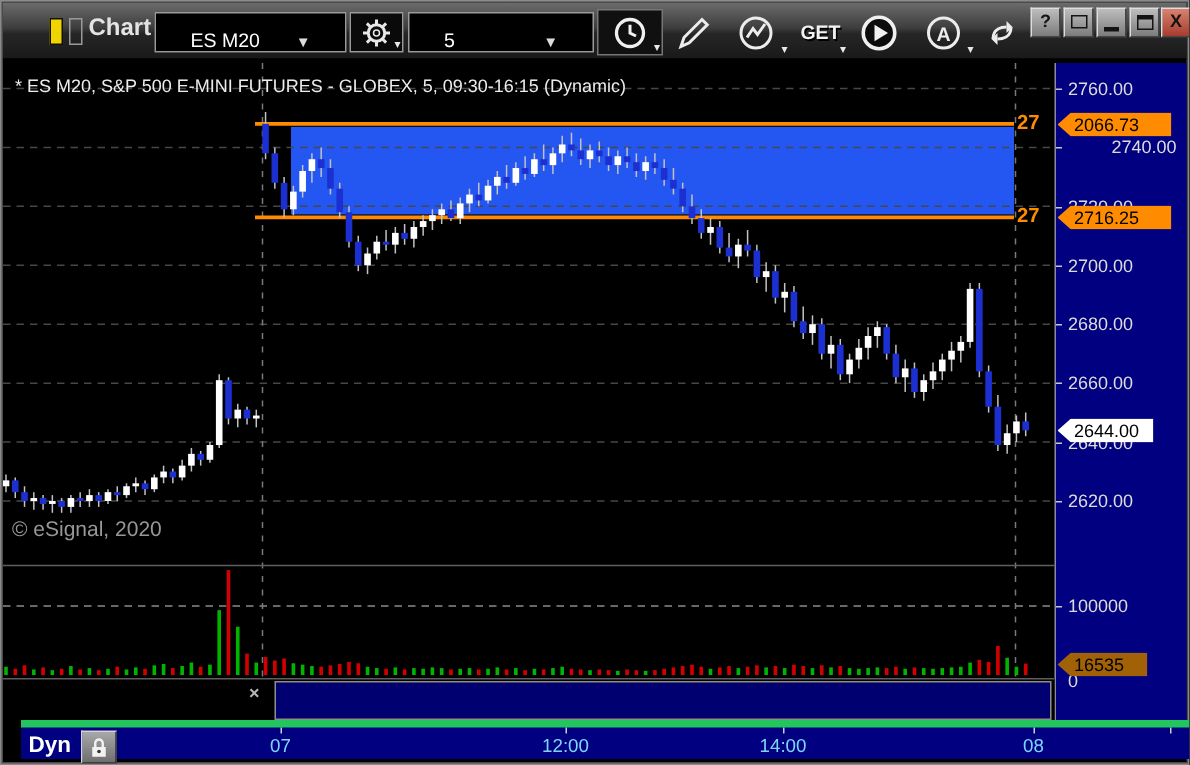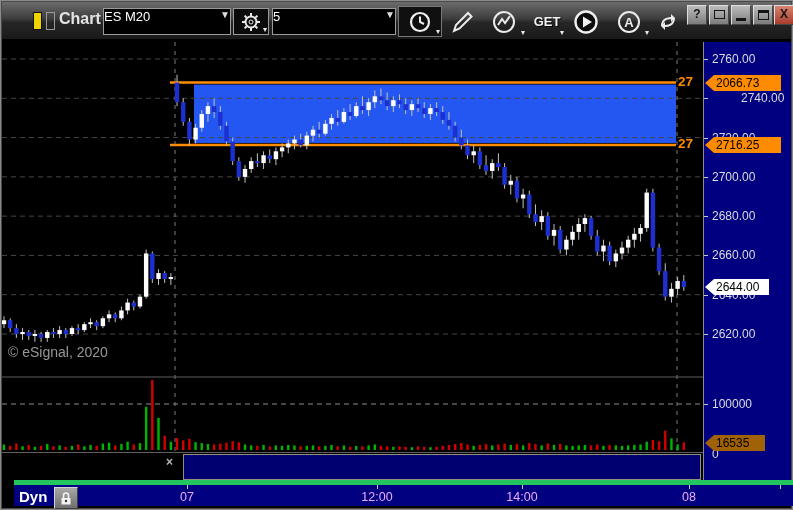--- a/index.html
+++ b/index.html
@@ -10,21 +10,21 @@
        box-shadow:inset 0 0 0 1px #8a8a8a, inset 0 0 0 2px #4a4a4a;}
   
   #titlebar{left:2px;top:2px;width:789px;height:38px;
     background:linear-gradient(#6b6b6b,#3d3d3d 45%,#262626 55%,#191919);
     border-bottom:1px solid #000;}
   .pgicon{top:10px;width:9px;height:18px;}
   #pgicon-a{left:31px;background:#f0d400;border:1px solid #111;}
   #pgicon-b{left:44px;background:transparent;border:1px solid #9a9a9a;}
   #app-title{left:57px;top:8px;font-size:16px;font-weight:bold;color:#e4e4e4;}
   .combo{background:#000;border:1px solid #9a9a9a;color:#fff;font-size:13px;
-    display:flex;align-items:flex-start;justify-content:space-between;padding:0 0;}
+    display:flex;align-items:flex-end;justify-content:space-between;padding:0 23px;}
   .combo .arr{color:#dcdcdc;font-size:10px;}
   #symbol-combo{left:101px;top:6px;width:128px;height:27px;}
   #gear-btn{left:231px;top:6px;width:36px;height:27px;background:#0a0a0a;
     border:1px solid #9a9a9a;display:flex;align-items:center;justify-content:center;}
   #interval-combo{left:270px;top:6px;width:124px;height:27px;}
   .tbtn{top:4px;height:31px;display:flex;align-items:center;justify-content:center;}
   .pressed{background:#101010;border:1px solid #777;}
   .dd{position:absolute;right:1px;bottom:0px;color:#e8e8e8;font-size:8px;line-height:8px;}
   .wbtn{top:3px;width:20px;height:20px;background:linear-gradient(#bdbdbd,#7c7c7c);
     border:1px solid;border-color:#dedede #454545 #454545 #dedede;color:#141414;
@@ -55,21 +55,21 @@
   #vol-row{left:2px;top:452px;width:701px;height:28px;background:#000;border-top:1px solid #5f5f5f;}
   #vol-label{left:8px;top:6px;font-size:13px;color:#d6d6d6;}
   #vol-close{left:164px;top:2px;font-size:12px;font-weight:bold;color:#b8b8b8;cursor:pointer;}
   #scrollbar{left:183px;top:454px;width:518px;height:26px;background:#000070;border:1px solid #8f8f7c;}
   
   #bottom-bar{left:14px;top:480px;width:789px;height:26px;background:#000080;border-top:5px solid #22c55e;}
   #dyn-label{left:5px;top:3px;font-size:15px;font-weight:bold;color:#fff;}
   #lock-btn{left:40px;top:2px;width:24px;height:22px;background:linear-gradient(#a8a8a8,#6f6f6f);
     border:1px solid;border-color:#d4d4d4 #3f3f3f #3f3f3f #d4d4d4;
     display:flex;align-items:center;justify-content:center;}
-  .timelab{position:absolute;top:5px;transform:translateX(-50%);font-size:12.5px;color:#f0abfc;}
+  .timelab{position:absolute;top:5px;transform:translateX(-50%);font-size:12.5px;color:#7dd3fc;}
   .timetick{position:absolute;top:0;width:1px;height:4px;background:#cfcfcf;}
   svg{display:block;}
 </style>
 </head>
 <body>
 
 <div id="win">
 
   <div id="titlebar" class="abs">
     <div id="pgicon-a" class="abs pgicon"></div>
@@ -512,20 +512,21 @@
         <rect x="668.2399999999999" y="396.5" width="2.4" height="11.5" fill="#00b400"></rect>
         <line x1="675.62" x2="675.62" y1="235.03729999999996" y2="252.716" stroke="#c2c2c2" stroke-width="1"></line>
         <rect x="673.42" y="238.96590000000003" width="4.4" height="7.857199999999921" fill="#ffffff"></rect>
         <rect x="674.42" y="402.48" width="2.4" height="5.519999999999982" fill="#00b400"></rect>
         <line x1="681.8" x2="681.8" y1="233.07299999999998" y2="248.7874" stroke="#c2c2c2" stroke-width="1"></line>
         <rect x="679.5999999999999" y="238.96590000000003" width="4.4" height="5.8928999999999405" fill="#1c30d2"></rect>
         <rect x="680.5999999999999" y="400.3939" width="2.4" height="7.606100000000026" fill="#d40000"></rect>
         <line x1="0" x2="701" y1="335" y2="335" stroke="#5f5f5f"></line>
       </svg>
   </div>
+  <div id="chart-heading" class="abs">* ES M20, S&amp;P 500 E-MINI FUTURES - GLOBEX, 5, 09:30-16:15 (Dynamic)</div>
   <div id="copyright" class="abs">© eSignal, 2020</div>
   <div id="zone-lbl-upper" class="abs zone-lbl">27</div>
   <div id="zone-lbl-lower" class="abs zone-lbl">27</div>
 
   <div id="price-axis" class="abs">
 
     <div id="vol-zero">0</div>
 
   <div class="ticklab" style="top: 10px;">2760.00</div>
       <div class="tickdash" style="top: 17px;"></div>

